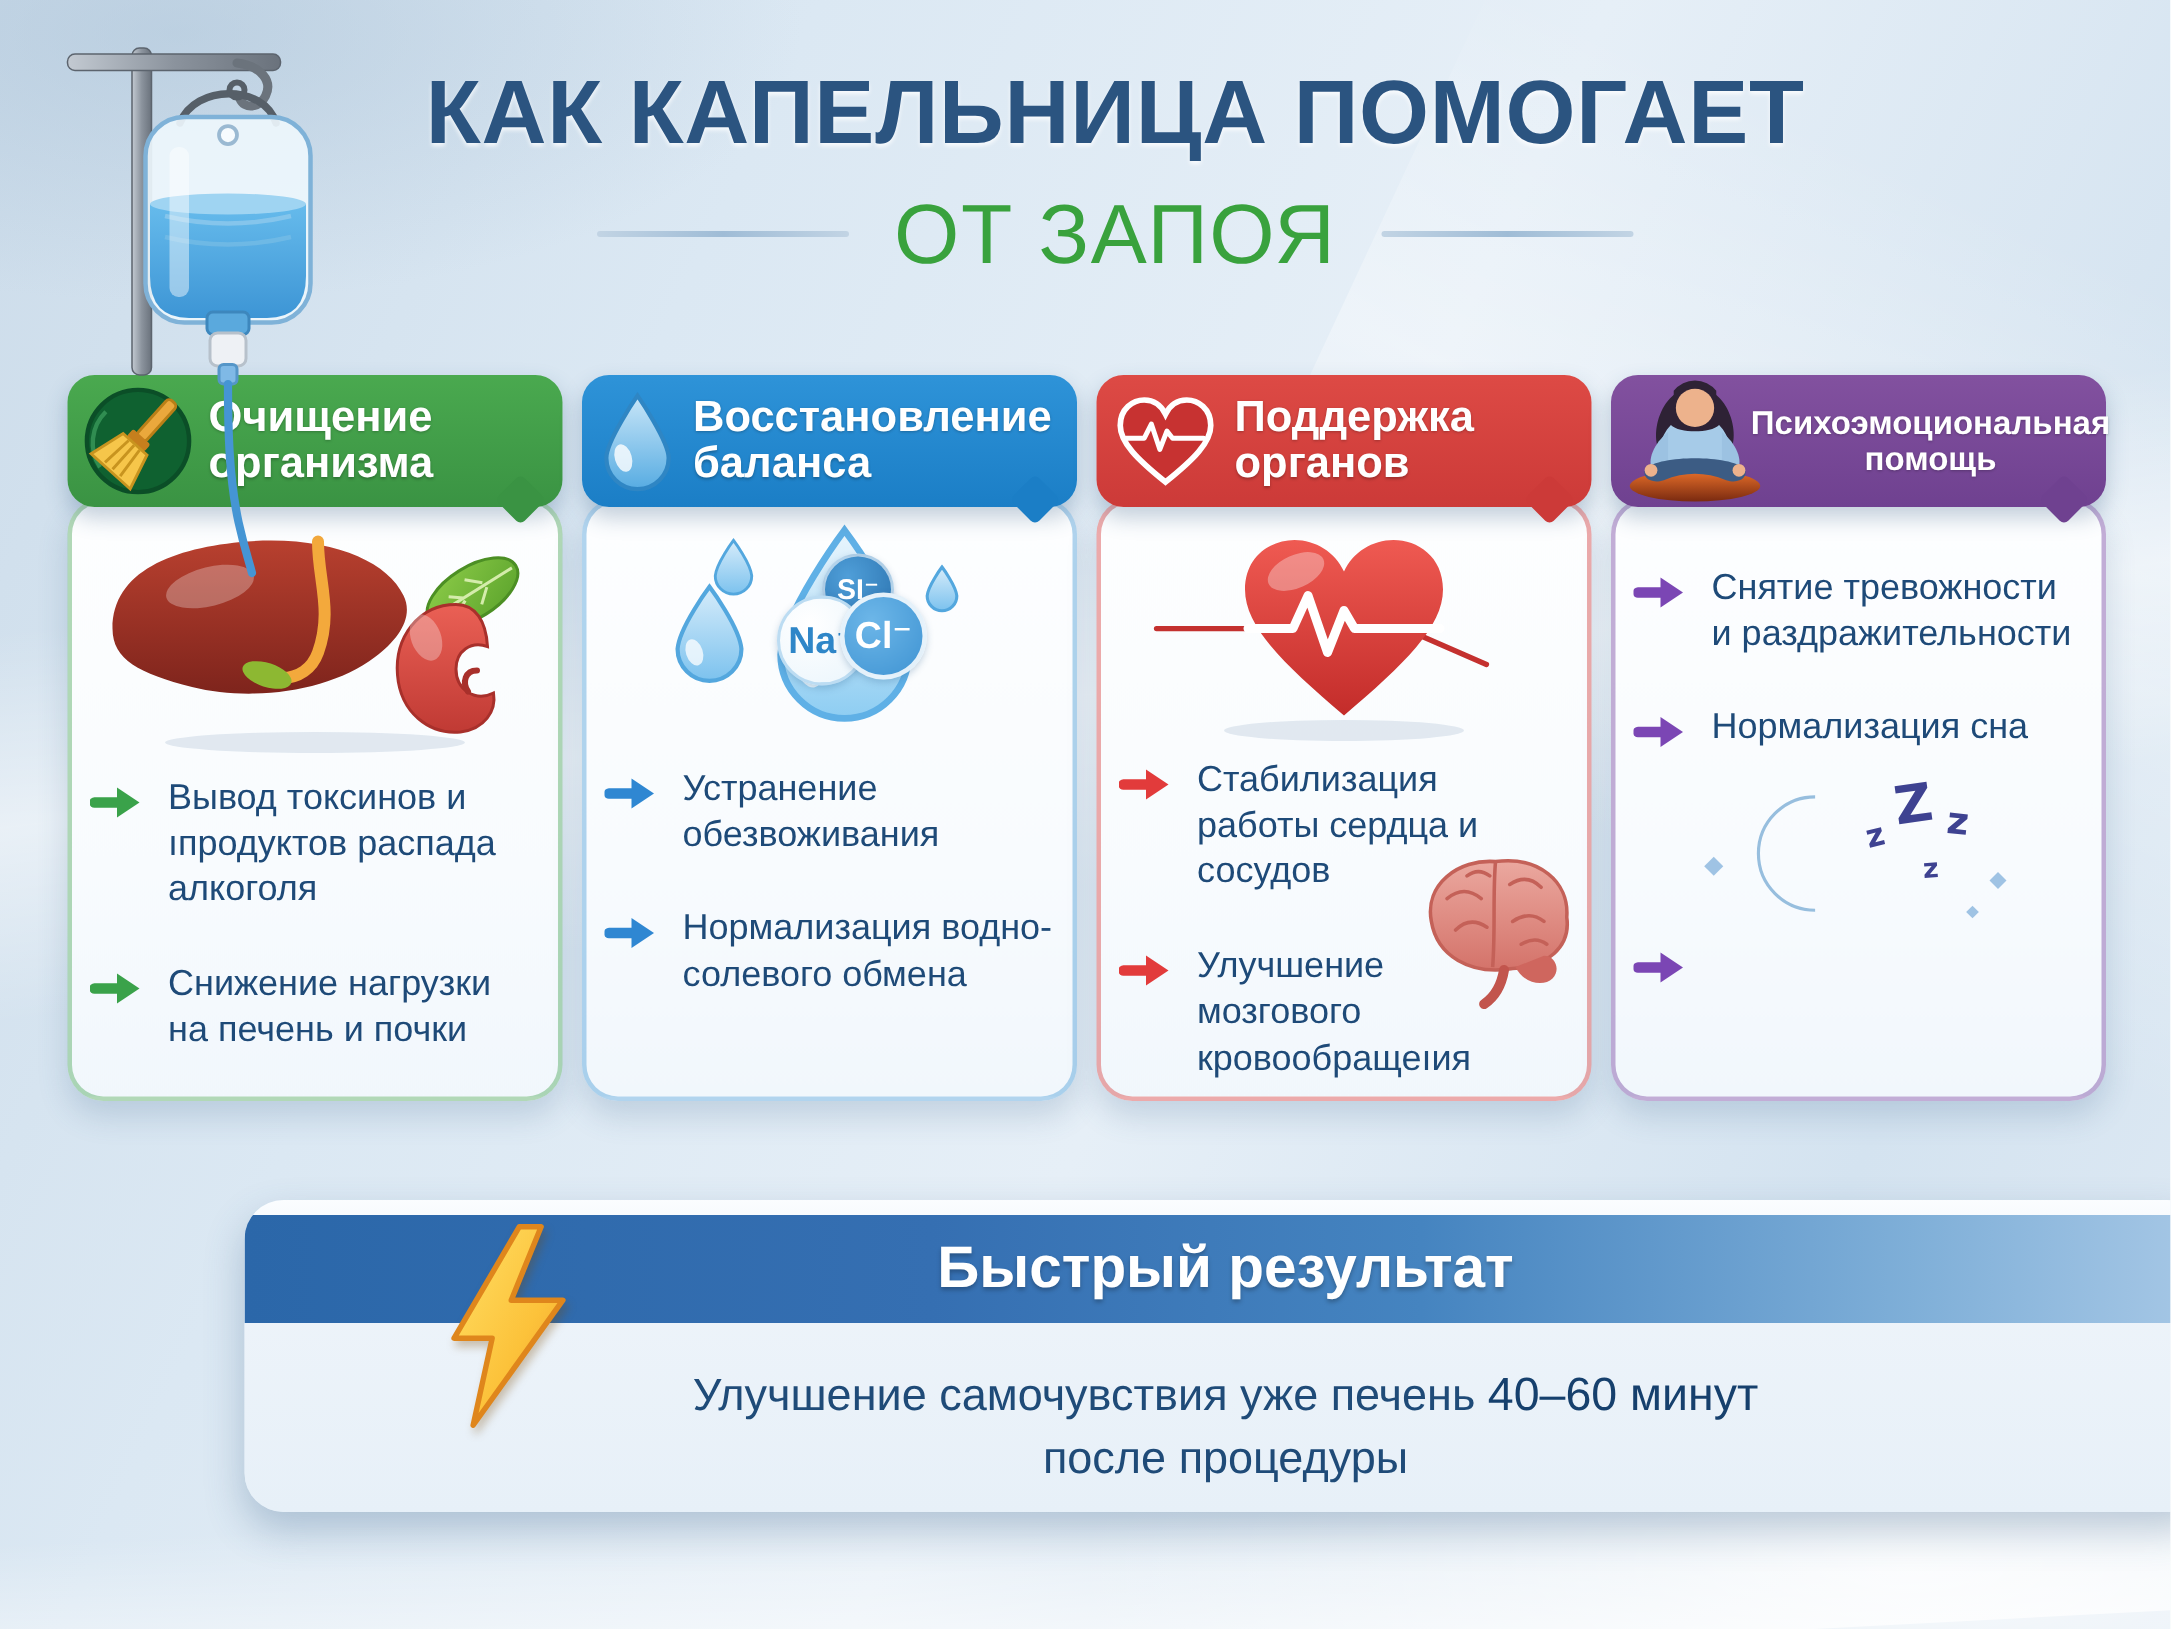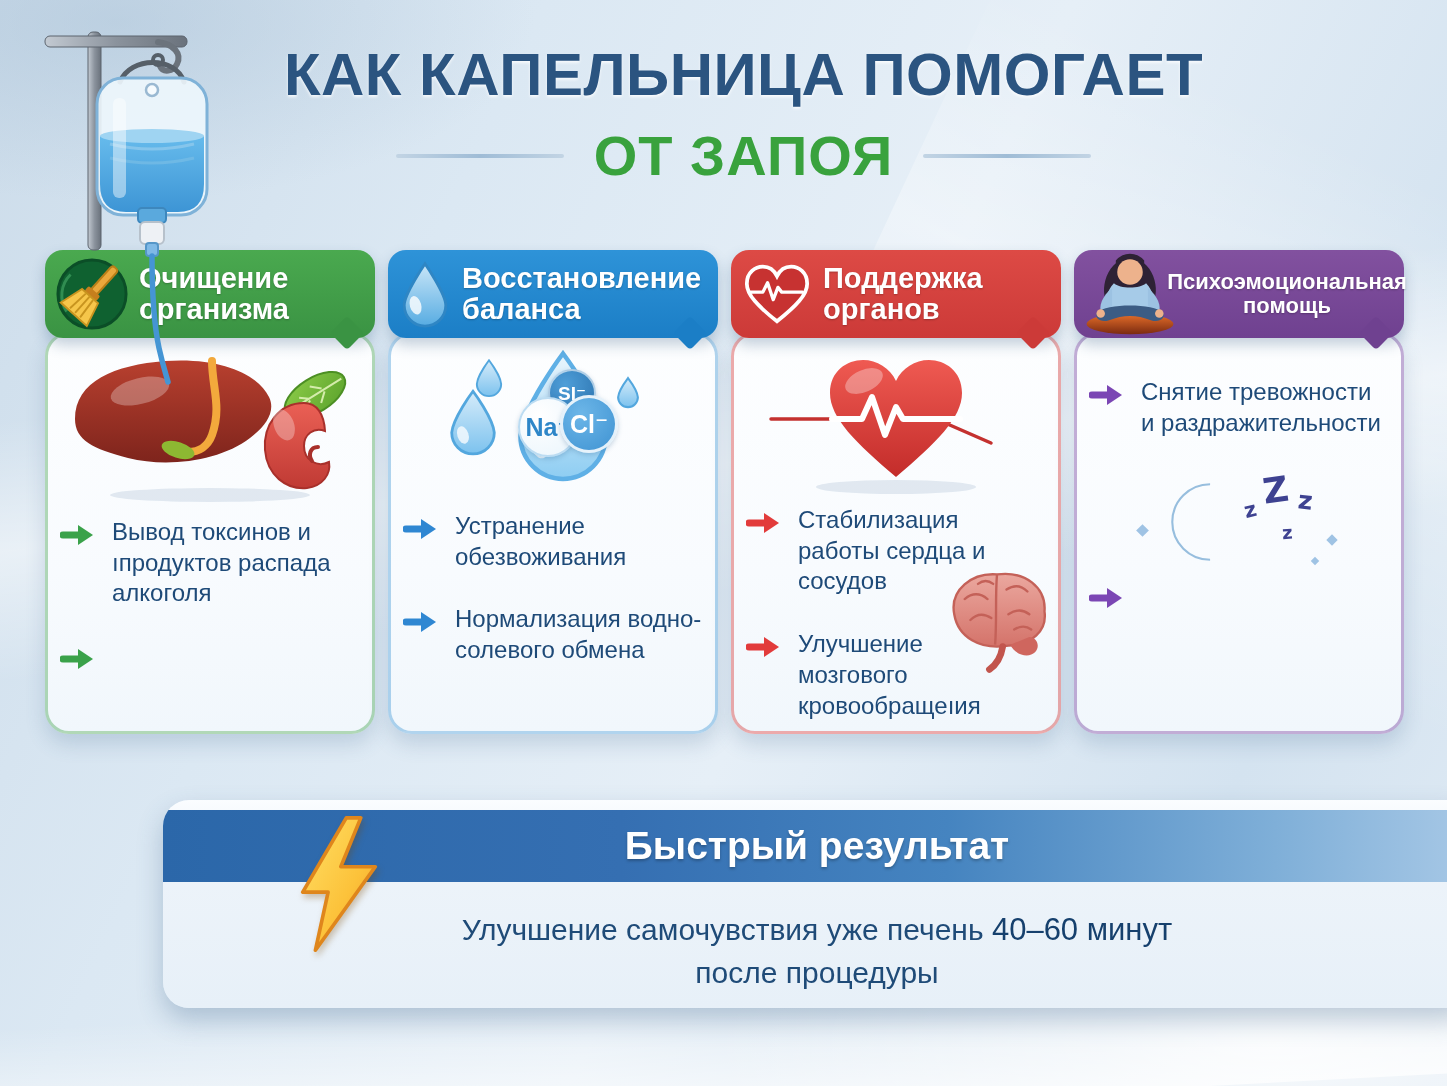--- a/index.html
+++ b/index.html
@@ -15,21 +15,21 @@
   .s2{left:-100px;top:990px;width:1700px;height:120px;transform:rotate(-3deg);
       background:linear-gradient(180deg,rgba(255,255,255,0),rgba(255,255,255,.75));}
   .s3{left:850px;top:150px;width:900px;height:500px;transform:rotate(25deg);
       background:linear-gradient(180deg,rgba(255,255,255,0),rgba(255,255,255,.35),rgba(255,255,255,0));}
 
   
   .title{position:absolute;left:40px;right:0;top:40px;text-align:center;z-index:3}
   .t1{margin:0;font-size:60px;font-weight:800;color:#2b5480;letter-spacing:.5px;
       text-shadow:0 2px 3px rgba(255,255,255,.8)}
   .t2row{display:flex;align-items:center;justify-content:center;gap:30px;margin-top:14px}
-  .t2{margin:0;font-size:56px;font-weight:700;color:#39a23d;letter-spacing:1px}
+  .t2{margin:0;font-size:56px;font-weight:400;color:#39a23d;letter-spacing:1px}
   .hline{width:168px;height:4px;border-radius:3px;background:linear-gradient(90deg,#c2d4e4,#9fbcd6,#c2d4e4)}
 
   
   .iv{position:absolute;left:18px;top:8px;z-index:6;pointer-events:none}
 
   
   .cards{position:absolute;left:45px;top:250px;width:1360px;display:flex;gap:13px;z-index:2}
   .card{position:relative;width:330px}
   .card-header{position:relative;height:88px;border-radius:18px;display:flex;align-items:center;
       padding:0 8px 0 10px;gap:10px;color:#fff;font-weight:700;font-size:29px;line-height:1.08;
@@ -213,20 +213,21 @@
             </span>
             <span class="btext">Вывод токсинов и ıпродуктов распада алкоголя</span>
           </li>
           <li>
             <span class="arr">
               <svg width="36" height="28" viewBox="0 0 36 28">
                   <path d="M3 14 H20" stroke-width="7" stroke-linecap="round" fill="none"></path>
                   <path class="hd" d="M18 4 L33 14 L18 24 Z"></path>
                 </svg>
             </span>
+            <span class="btext">Снижение нагрузки на печень и почки</span>
           </li>
         </ul>
       </div>
     </section>
 
     <section class="card blue">
       <div class="card-header">
         <span class="hicon">
           <svg width="54" height="68" viewBox="0 0 56 72">
             <defs>
@@ -389,20 +390,29 @@
       <div class="card-body">
         <ul class="bullets" style="margin-top:34px;font-size:25px">
           <li>
             <span class="arr">
               <svg width="36" height="28" viewBox="0 0 36 28">
                   <path d="M3 14 H20" stroke-width="7" stroke-linecap="round" fill="none"></path>
                   <path class="hd" d="M18 4 L33 14 L18 24 Z"></path>
                 </svg>
             </span>
             <span class="btext">Снятие тревожности и раздражительности</span>
+          </li>
+          <li style="margin-bottom:6px">
+            <span class="arr">
+              <svg width="36" height="28" viewBox="0 0 36 28">
+                  <path d="M3 14 H20" stroke-width="7" stroke-linecap="round" fill="none"></path>
+                  <path class="hd" d="M18 4 L33 14 L18 24 Z"></path>
+                </svg>
+            </span>
+            <span class="btext">Нормализация сна</span>
           </li>
         </ul>
         <div class="sleep">
           <span class="moon">
             <svg width="84" height="84" viewBox="0 0 100 100">
               <defs>
                   <linearGradient id="moonG" x1="0" y1="0" x2="1" y2="1">
                 <stop offset="0" stop-color="#eef6fc"></stop>
                     <stop offset="1" stop-color="#b6d4ec"></stop>
                   </linearGradient>

